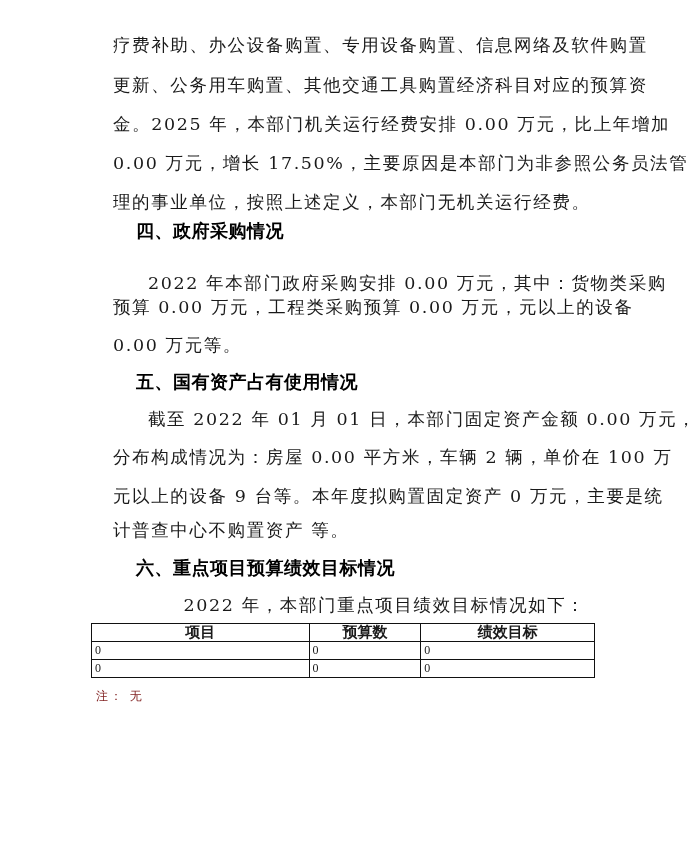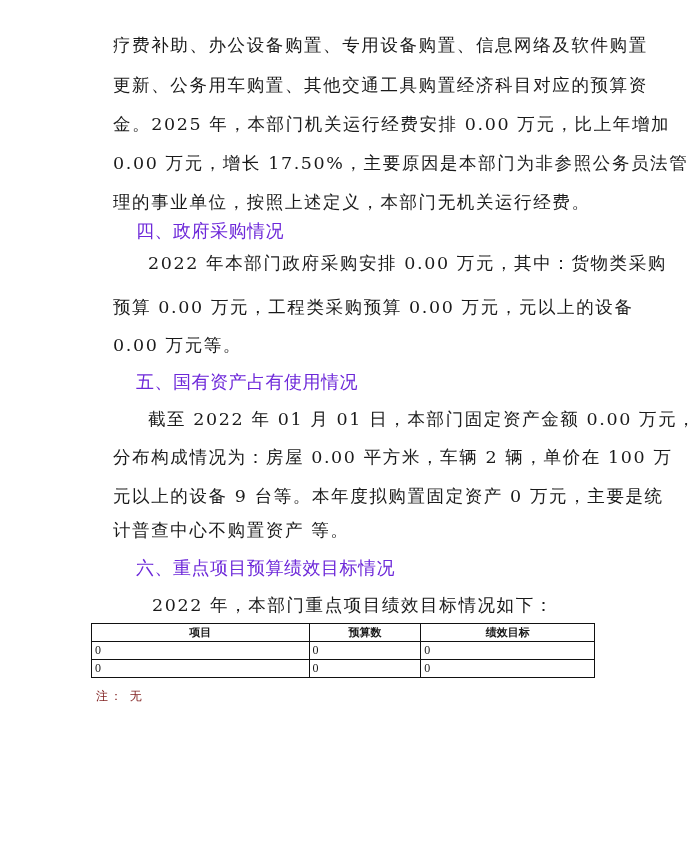--- a/index.html
+++ b/index.html
@@ -1,43 +1,43 @@
 <!DOCTYPE html>
 <html><head>
   <meta charset="utf-8">
   <style>
     html, body { margin: 0; padding: 0; background: #ffffff; }
     body { width: 695px; height: 866px; position: relative; overflow: hidden;
            font-family: "DejaVu Serif", "Liberation Serif", serif; color: #1a1a1a; }
     .line { position: absolute; left: 97px; width: 500px; font-size: 17.5px; line-height: 20px;
             white-space: nowrap; letter-spacing: 1.6px; margin-left: 16px; }
     .just { text-align: justify; text-align-last: justify; }
-    .indent { left: 132px; width: 465px; }
+    .indent { left: 132px; width: 465px; text-align: center; }
     .heading { position: absolute; left: 136px; font-family: "DejaVu Sans", "Liberation Sans", sans-serif;
-               font-size: 18px; font-weight: normal; line-height: 22px; letter-spacing: 0.5px; color: #6d28d9; }
+               font-size: 18px; font-weight: bold; line-height: 22px; letter-spacing: 0.5px; color: #000000; }
     table.perf { position: absolute; left: 91px; top: 623px; width: 504px; border-collapse: collapse;
                  font-family: "Liberation Serif", "DejaVu Serif", serif; font-size: 12px; }
     table.perf td, table.perf th { border: 1.5px solid #111; height: 17px; padding: 0 3px; line-height: 17px; }
-    table.perf th { font-family: "DejaVu Sans", "Liberation Sans", sans-serif; font-weight: bold; font-size: 11px; text-align: center; }
+    table.perf th { font-family: "DejaVu Sans", "Liberation Sans", sans-serif; font-weight: bold; font-size: 15px; text-align: center; }
     table.perf td { text-align: left; }
     .note { position: absolute; left: 96px; top: 688px; font-size: 12px; letter-spacing: 2px; color: #7f1d1d; }
   </style>
 </head>
 <body>
 
 <div>
 
   <div class="line just" style="top:35px">疗费补助、办公设备购置、专用设备购置、信息网络及软件购置</div>
   <div class="line just" style="top:75px">更新、公务用车购置、其他交通工具购置经济科目对应的预算资</div>
   <div class="line just" style="top:114px">金。2025 年，本部门机关运行经费安排 0.00 万元，比上年增加</div>
   <div class="line just" style="top:153px">0.00 万元，增长 17.50%，主要原因是本部门为非参照公务员法管</div>
   <div class="line" style="top:192px">理的事业单位，按照上述定义，本部门无机关运行经费。</div>
 
   <div class="heading" style="top:220px">四、政府采购情况</div>
-  <div class="line just indent" style="top:253px">2022 年本部门政府采购安排 0.00 万元，其中：货物类采购</div>
+  <div class="line just indent" style="top:273px">2022 年本部门政府采购安排 0.00 万元，其中：货物类采购</div>
   <div class="line just" style="top:297px">预算 0.00 万元，工程类采购预算 0.00 万元，元以上的设备</div>
   <div class="line" style="top:335px">0.00 万元等。</div>
 
   <div class="heading" style="top:371px">五、国有资产占有使用情况</div>
   <div class="line just indent" style="top:409px">截至 2022 年 01 月 01 日，本部门固定资产金额 0.00 万元，</div>
   <div class="line just" style="top:447px">分布构成情况为：房屋 0.00 平方米，车辆 2 辆，单价在 100 万</div>
   <div class="line just" style="top:486px">元以上的设备 9 台等。本年度拟购置固定资产 0 万元，主要是统</div>
   <div class="line" style="top:520px">计普查中心不购置资产 等。</div>
 
   <div class="heading" style="top:557px">六、重点项目预算绩效目标情况</div>

